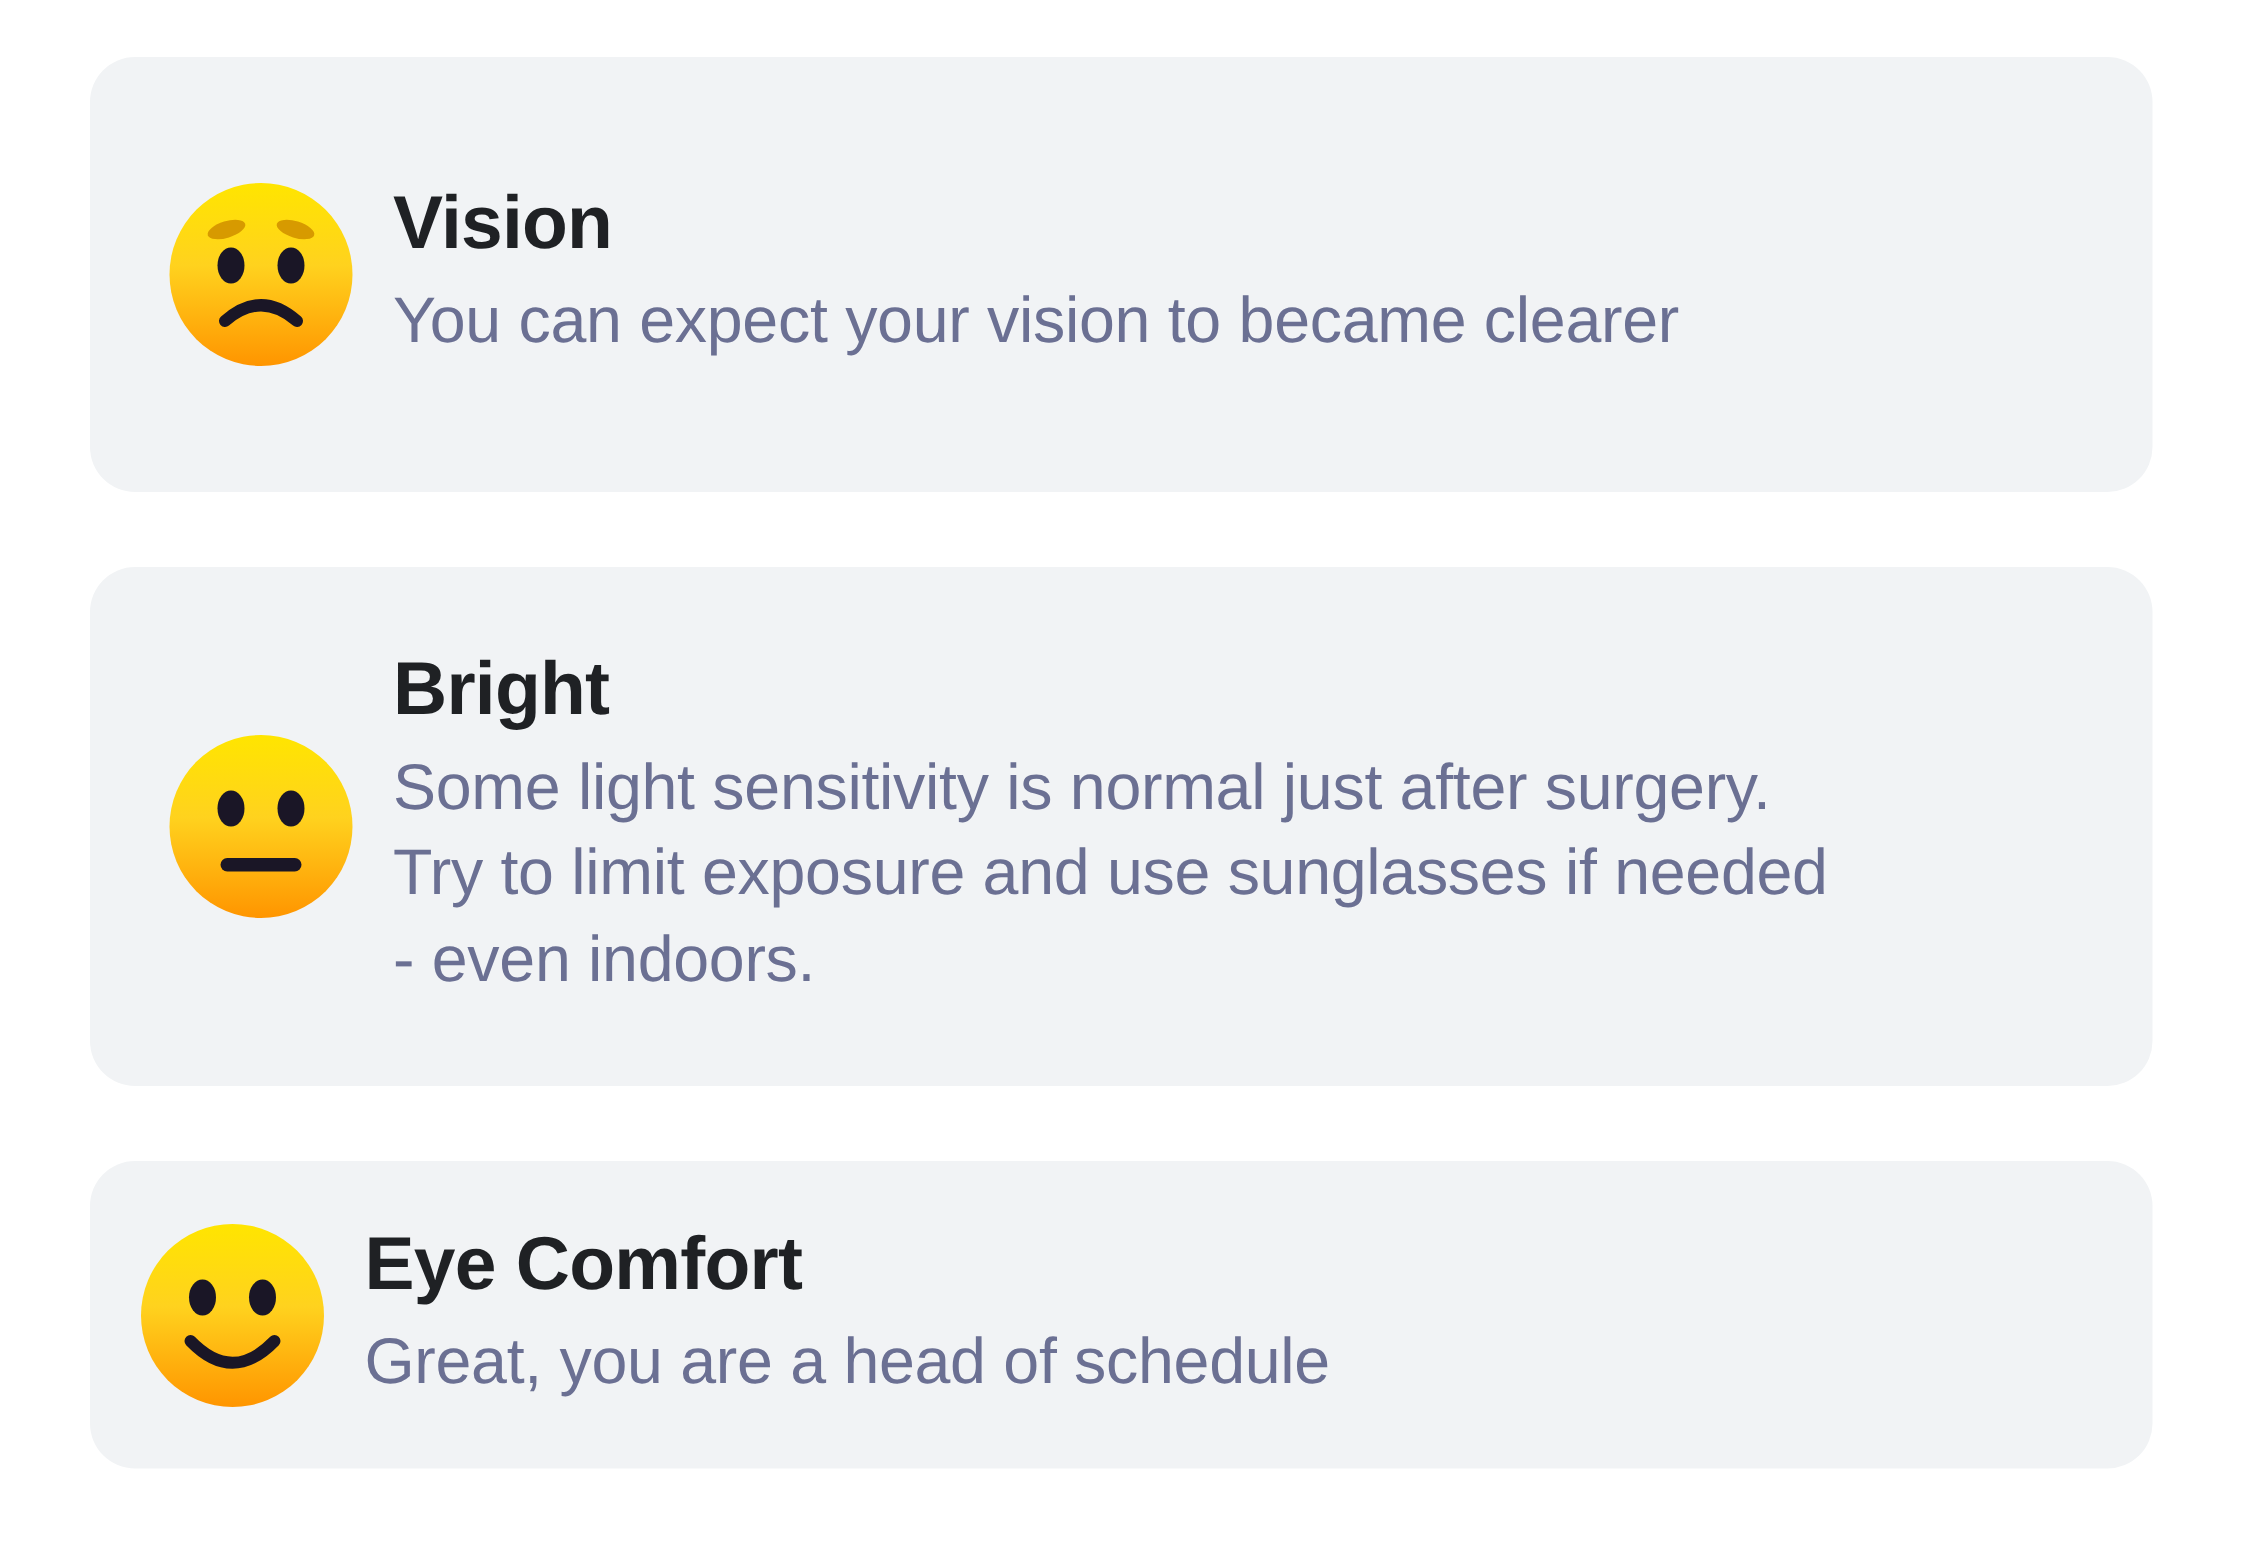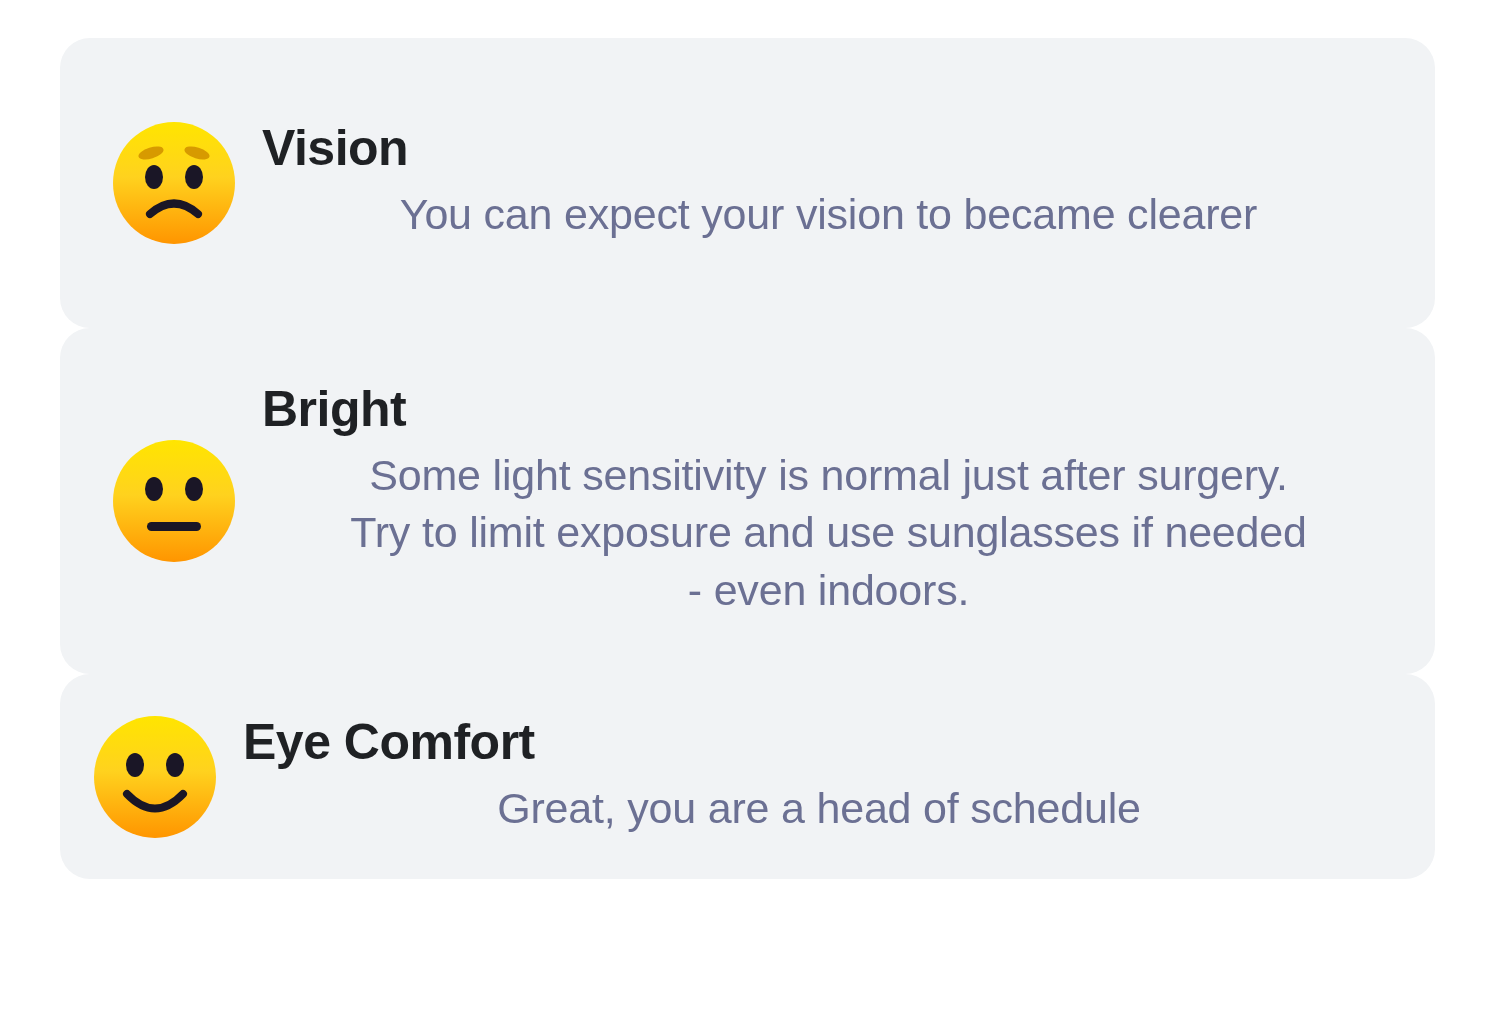--- a/index.html
+++ b/index.html
@@ -16,20 +16,21 @@
     overflow: hidden;
   }
 
   #card-list {
     position: absolute;
     left: 60px;
     top: 38px;
     width: 1375px;
     display: flex;
     flex-direction: column;
+    gap: 50px;
   }
 
   .card {
     background: #f1f3f5;
     border-radius: 30px;
     display: flex;
     flex-direction: row;
     align-items: center;
     box-sizing: border-box;
     padding: 26px 40px 26px 34px;
@@ -74,21 +75,20 @@
     font-weight: 400;
     line-height: 1.34;
     color: #6b7093;
     letter-spacing: -0.2px;
     margin: 0;
   }
 
   .card-text .line {
     display: block;
     white-space: nowrap;
-    text-align: center;
   }
 </style>
 </head>
 <body>
 
 <div id="card-list">
 
   <div class="card card-1">
     <div class="emoji-slot">
       <svg class="emoji-svg" viewBox="0 0 128 128">

